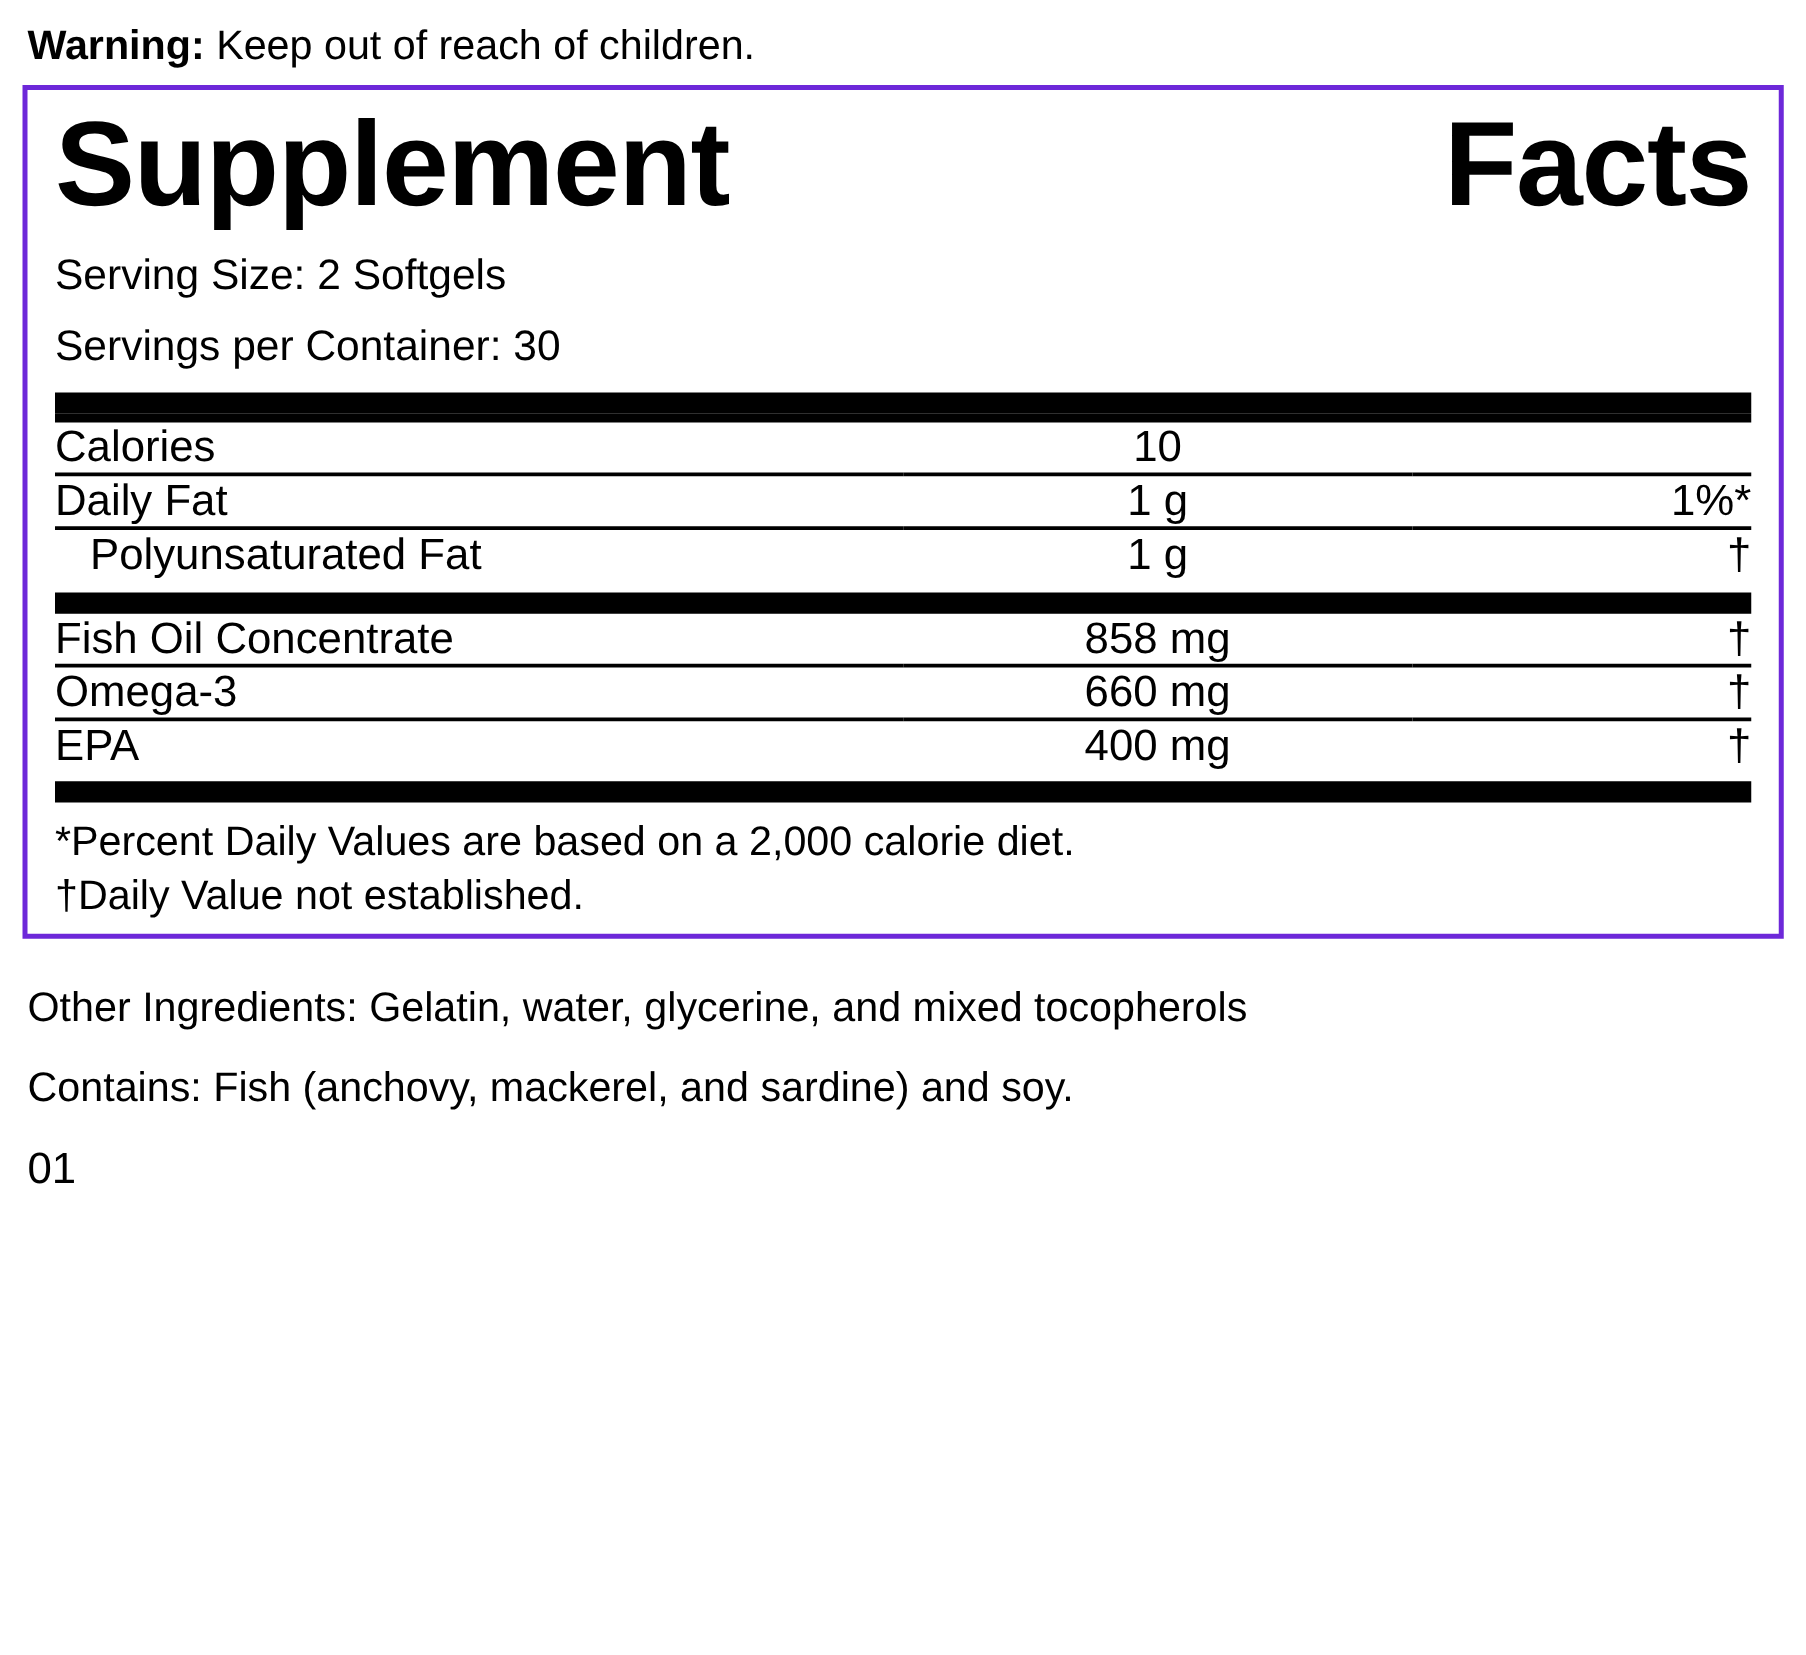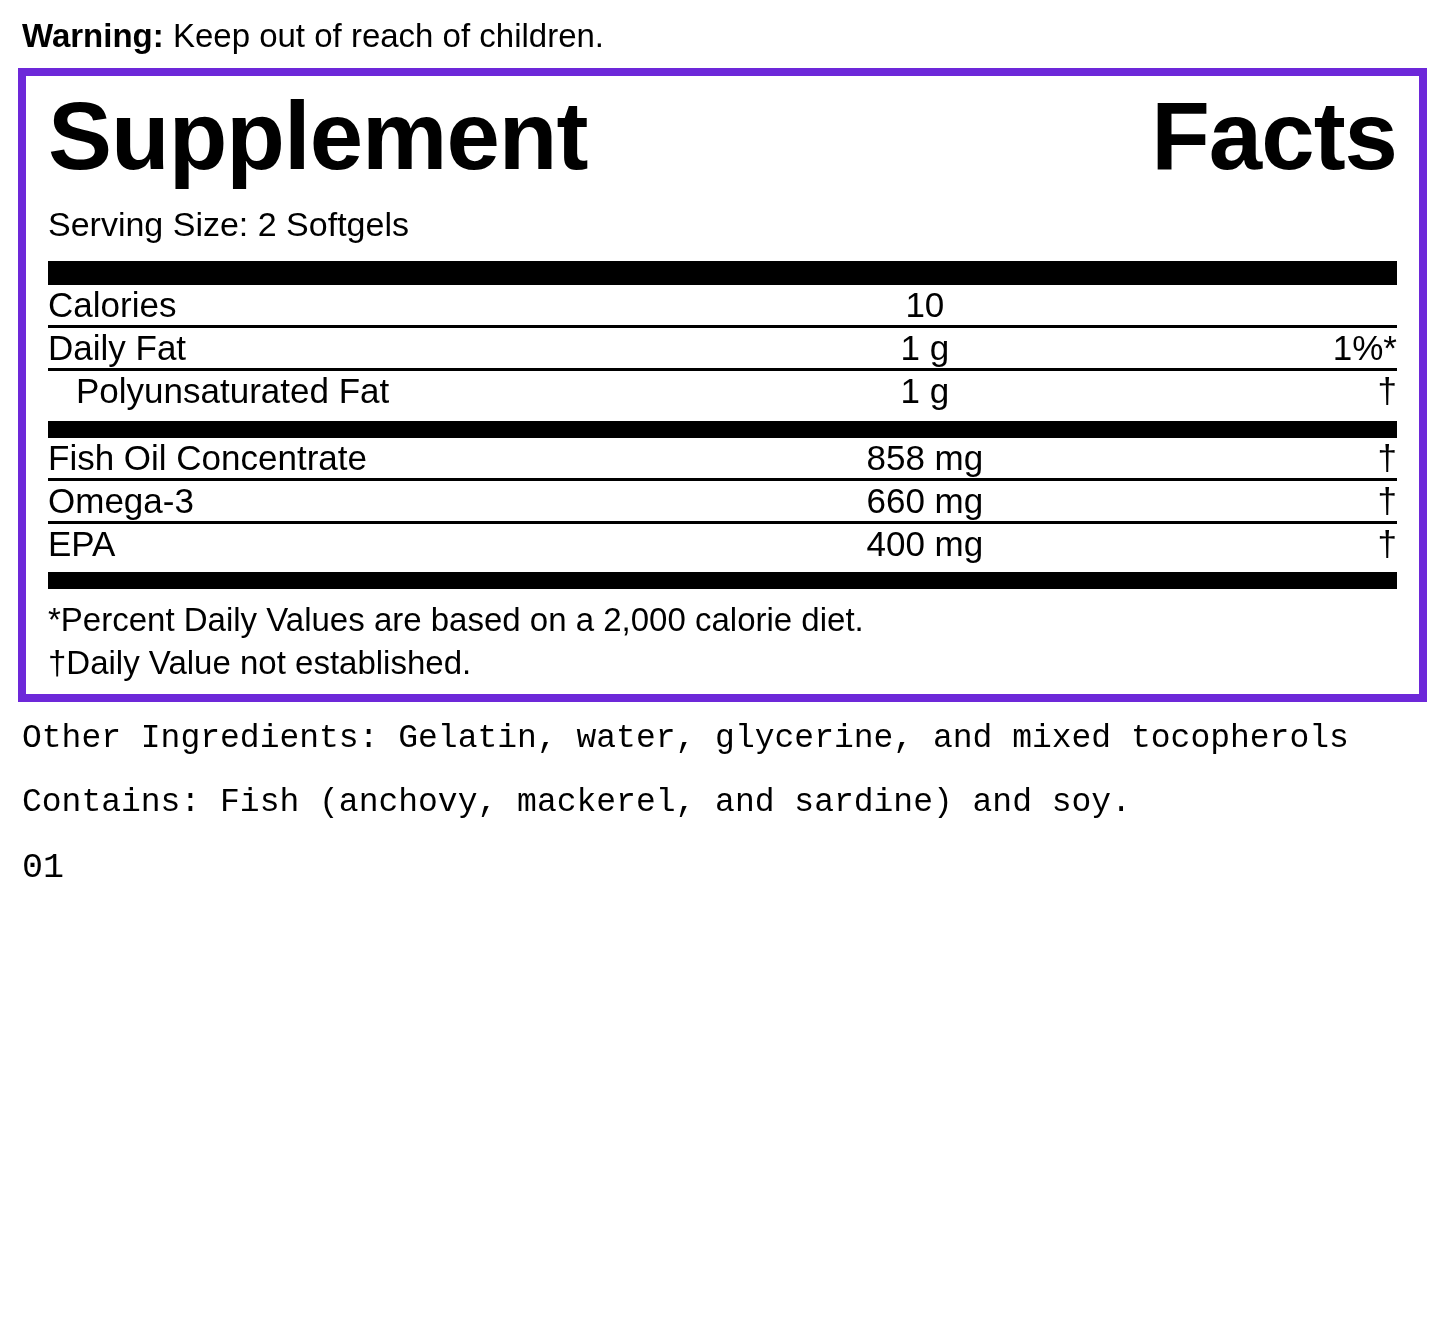--- a/index.html
+++ b/index.html
@@ -29,21 +29,21 @@
     padding: 18px 0 14px 22px;
     white-space: nowrap;
   }
   .warning .bold {
     font-weight: bold;
   }
 
   
   .panel {
     margin: 0 18px 0 18px;
-    border: 8px solid #6d28d9;
+    border: 4px solid #6d28d9;
     box-sizing: border-box;
     padding: 0 22px 10px 22px;
   }
 
   .sf-title {
     font-size: 96px;
     font-weight: bold;
     letter-spacing: -1px;
     line-height: 1.12;
     padding-top: 6px;
@@ -108,22 +108,21 @@
 
   .footnote {
     font-size: 33px;
     line-height: 1.26;
     padding-top: 10px;
     white-space: nowrap;
   }
 
   .below {
     margin: 0 18px;
-    padding-top: 18px;
-    font-family: Liberation Mono, monospace;
+    padding-top: 36px;
   }
   .below p {
     margin: 0 0 26px 4px;
     font-size: 33px;
     line-height: 1.15;
     white-space: nowrap;
   }
   .code {
     margin: 0 0 0 4px;
     font-size: 35px;
@@ -139,20 +138,21 @@
   </div>
 
   <div class="panel">
 
     <div class="sf-title">
       <span>Supplement</span>
       <span>Facts</span>
     </div>
 
     <div class="serving-line">Serving Size: 2 Softgels</div>
+    <div class="serving-line">Servings per Container: 30</div>
 
     <div class="rule-thick"></div>
 
 
     <div class="rule-med"></div>
 
     <table class="sf">
       <tbody>
           <tr class="data-row">
         <td class="col-name">Calories</td>

